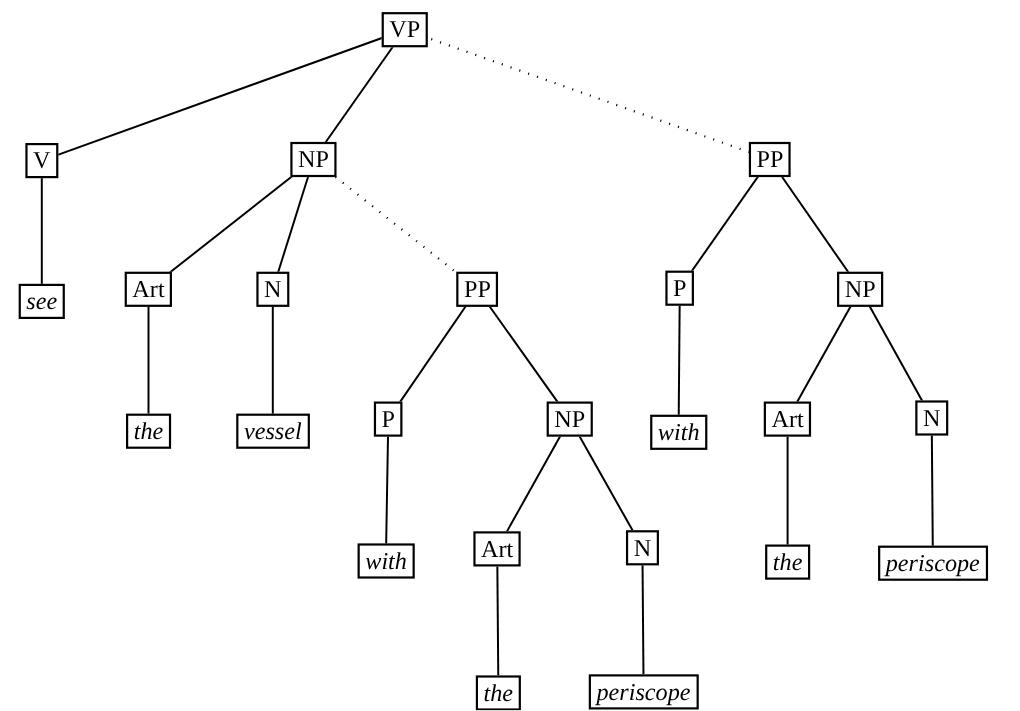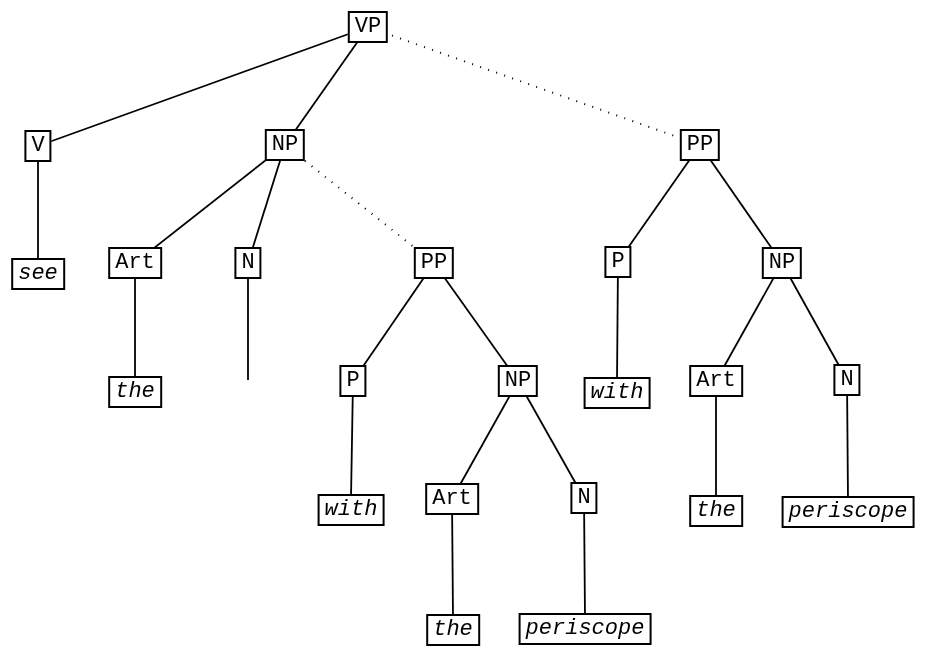--- a/index.html
+++ b/index.html
@@ -2,21 +2,21 @@
 <html><head>
 <meta charset="utf-8">
 <style>
   html, body { margin: 0; padding: 0; background: #ffffff; }
   .canvas {
     position: relative;
     width: 927px;
     height: 646px;
     background: #ffffff;
     overflow: hidden;
-    font-family: Liberation Mono, monospace;
+    font-family: Liberation Serif, serif;
   }
   .edges-layer {
     position: absolute;
     left: 0; top: 0;
     width: 927px; height: 646px;
   }
   .nodes-layer {
     position: absolute;
     left: 0; top: 0;
     width: 927px; height: 646px;
@@ -71,20 +71,21 @@
       <div class="node" style="left: 38px; top: 146px;">V</div>
       <div class="node" style="left: 285px; top: 145px;">NP</div>
       <div class="node" style="left: 700px; top: 145px;">PP</div>
       <div class="node terminal" style="left: 38px; top: 262px;">see</div>
       <div class="node" style="left: 135px; top: 263px;">Art</div>
       <div class="node" style="left: 248px; top: 263px;">N</div>
       <div class="node" style="left: 434px; top: 263px;">PP</div>
       <div class="node" style="left: 618px; top: 262px;">P</div>
       <div class="node" style="left: 782px; top: 263px;">NP</div>
       <div class="node terminal" style="left: 135px; top: 380px;">the</div>
+      <div class="node terminal" style="left: 248px; top: 380px;">vessel</div>
       <div class="node" style="left: 353px; top: 381px;">P</div>
       <div class="node" style="left: 518px; top: 381px;">NP</div>
       <div class="node terminal" style="left: 617px; top: 381px;">with</div>
       <div class="node" style="left: 716px; top: 381px;">Art</div>
       <div class="node" style="left: 847px; top: 380px;">N</div>
       <div class="node terminal" style="left: 351px; top: 498px;">with</div>
       <div class="node" style="left: 452px; top: 499px;">Art</div>
       <div class="node" style="left: 584px; top: 498px;">N</div>
       <div class="node terminal" style="left: 716px; top: 499px;">the</div>
       <div class="node terminal" style="left: 848px; top: 500px;">periscope</div>

